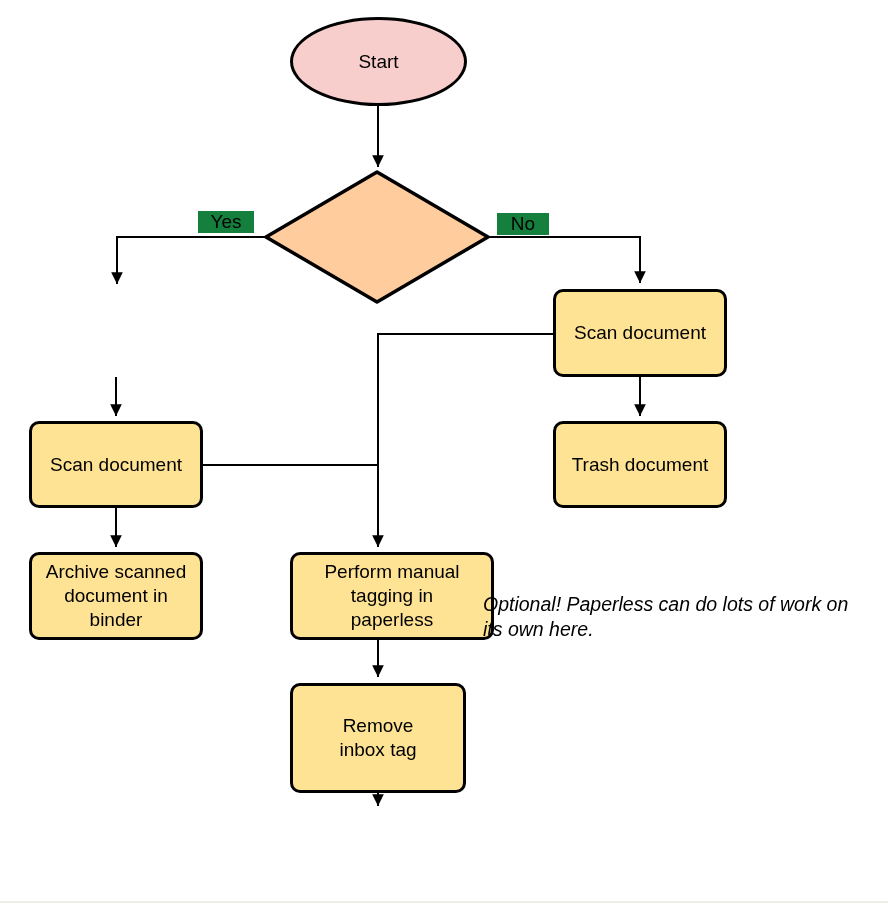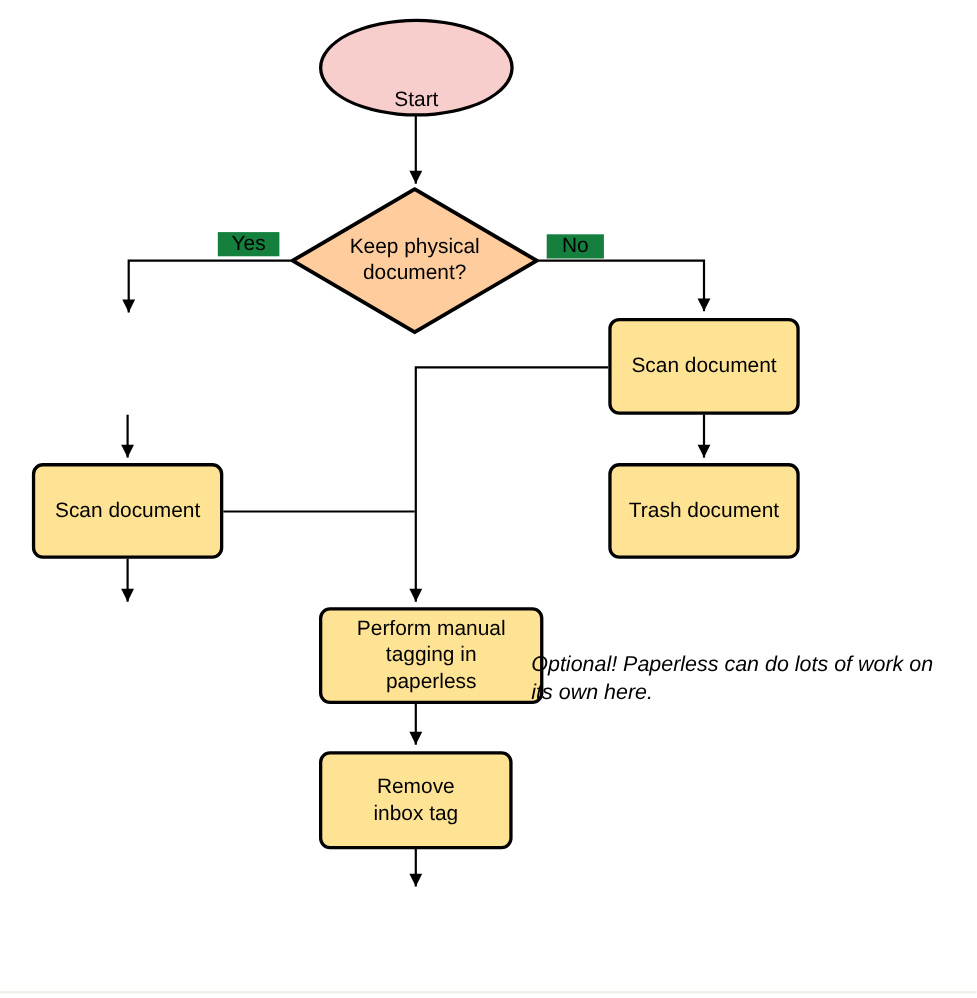--- a/index.html
+++ b/index.html
@@ -29,21 +29,20 @@
     text-align: center;
     font-size: 19px;
     line-height: 24px;
     color: #000;
     white-space: pre-line;
   }
   .terminal {
     background: var(--terminal-fill);
     border: 3px solid var(--stroke);
     border-radius: 50%;
-    align-items: flex-end;
   }
   .process {
     background: var(--process-fill);
     border: 3px solid var(--stroke);
     border-radius: 10px;
   }
   .decision-label {
     background: transparent;
     border: none;
   }
@@ -98,46 +97,47 @@
     <path d="M553,334 L378,334 L378,547" fill="none" stroke="#000" stroke-width="2" marker-end="url(#arrowhead)"></path>
     <path d="M203,465 L377,465" fill="none" stroke="#000" stroke-width="2"></path>
     <path d="M378,640 L378,677" fill="none" stroke="#000" stroke-width="2" marker-end="url(#arrowhead)"></path>
     <path d="M378,770 L378,806" fill="none" stroke="#000" stroke-width="2" marker-end="url(#arrowhead)"></path>
   </svg>
 
   <div class="node terminal" style="left:290px; top:17px; width:177px; height:89px;">
     <span>Start</span>
   </div>
 
-  <div class="node decision-label" style="left:266px; top:172px; width:222px; height:130px;">
-    <span>Keep physical
-document?</span>
-  </div>
 
 
   <div class="node process" style="left:29px; top:421px; width:174px; height:87px;">
     <span>Scan document</span>
   </div>
 
+  <div class="node process" style="left:29px; top:552px; width:174px; height:88px;">
+    <span>Archive scanned
+document in
+binder</span>
+  </div>
 
   <div class="node process" style="left:553px; top:289px; width:174px; height:88px;">
     <span>Scan document</span>
   </div>
 
   <div class="node process" style="left:553px; top:421px; width:174px; height:87px;">
     <span>Trash document</span>
   </div>
 
   <div class="node process" style="left:290px; top:552px; width:204px; height:88px;">
     <span>Perform manual
 tagging in
 paperless</span>
   </div>
 
-  <div class="node process" style="left:290px; top:683px; width:176px; height:89px;">
+  <div class="node process" style="left:290px; top:683px; width:176px; height:110px;">
     <span>Remove
 inbox tag</span>
   </div>
 
 
   <div class="edge-label" style="left:198px; top:211px; width:52px;"><span>Yes</span></div>
 
   <div class="edge-label" style="left:497px; top:213px; width:48px;"><span>No</span></div>
 
   <div class="note">Optional! Paperless can do lots of work on

